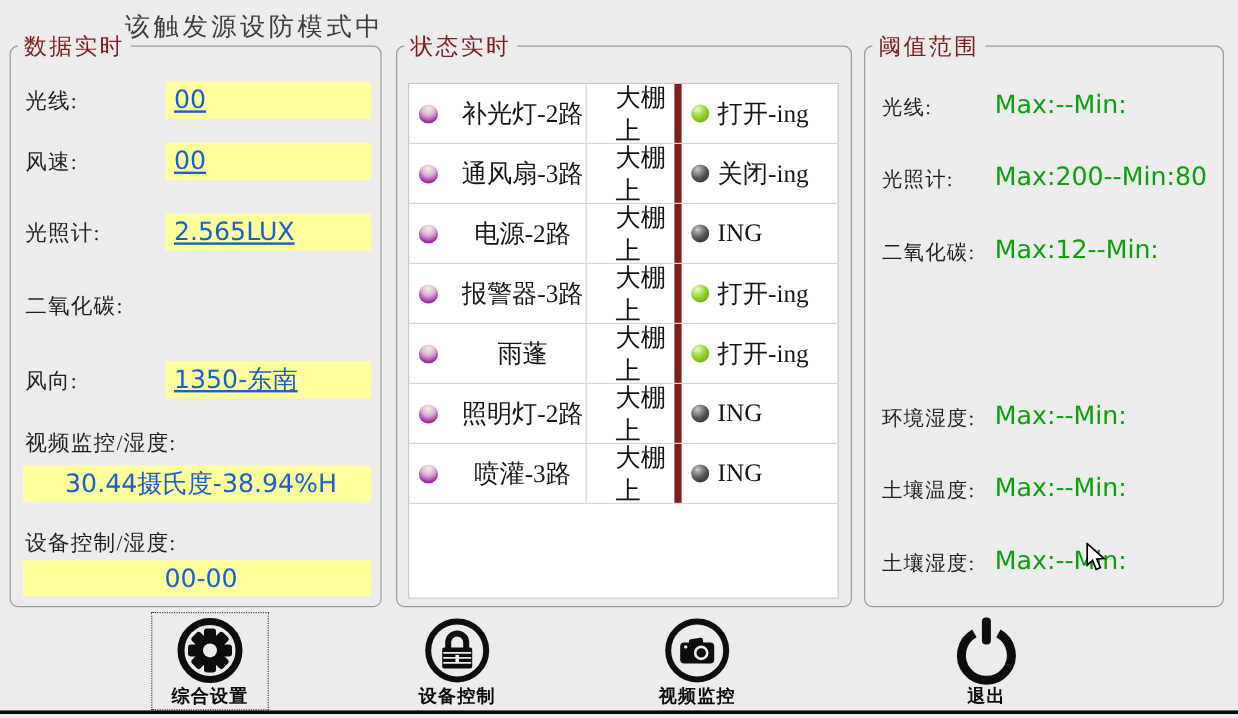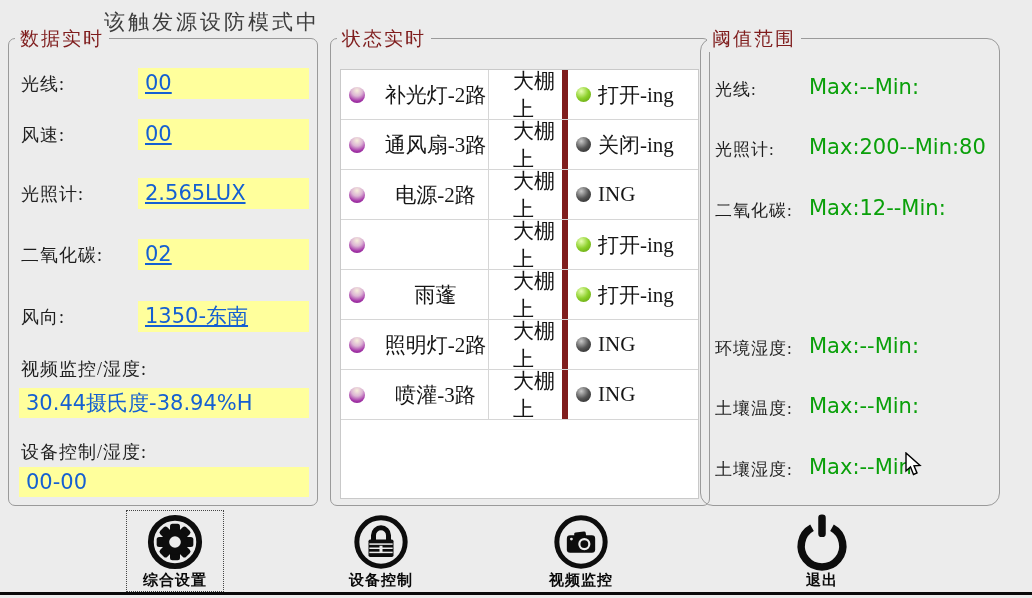--- a/index.html
+++ b/index.html
@@ -8,27 +8,27 @@
   #screen { position:relative; width:1032px; height:598px; background:#ececec; }
 
   
   .alert-banner { position:absolute; left:104px; top:8px; font-size:21px; color:#3d3d3d; letter-spacing:3px; white-space:nowrap; }
 
   
   .groupbox { position:absolute; border:1px solid #9a9a9a; border-radius:7px; background:transparent; }
   .groupbox .legend { position:absolute; top:-13px; left:6px; background:#ececec; padding:0 5px; font-size:19px; color:#7f1d1d; letter-spacing:2px; white-space:nowrap; }
   #panel-data   { left:8px;   top:38px; width:310px; height:468px; }
   #panel-status { left:330px; top:38px; width:380px; height:468px; }
-  #panel-thresh { left:700px; top:38px; width:300px; height:468px;border-radius:13px; }
+  #panel-thresh { left:720px; top:38px; width:300px; height:468px; }
 
   
   .field-label { position:absolute; left:12px; font-size:18px; color:#1f1f1f; letter-spacing:1px; white-space:nowrap; }
   .val-box { position:absolute; background:#ffff9c; color:#1560d2; font-family:"DejaVu Sans","Liberation Sans",sans-serif; font-size:21px; padding-left:7px; white-space:nowrap; overflow:hidden; }
   .val-box.inline { left:129px; width:171px; height:31px; line-height:31px;text-decoration:underline; }
-  .val-box.wide   { left:10px;  width:290px; height:30px; line-height:30px; }
+  .val-box.wide   { left:10px;  width:290px; height:30px; line-height:30px;text-align:center; }
 
   
   .status-table { position:absolute; left:9px; top:30px; width:359px; height:430px; background:#ffffff; border:1px solid #c9c9c9; }
   .srow { display:flex; height:50px; border-bottom:1px solid #d6d6d6; }
   .cell { position:relative; display:flex; align-items:center; font-size:21px; color:#161616;padding-left:24px; }
   .cell-device { width:148px; border-right:1px solid #d6d6d6; justify-content:center; }
   .cell-loc    { width:79px;  border-right:6px solid #7f1d1d; justify-content:center; }
   .cell-status { flex:1; justify-content:flex-start; padding-left:8px; }
   .orb { position:absolute; left:8px; top:17px; width:16px; height:16px; border-radius:50%;
          background:radial-gradient(circle at 50% 22%, #f7f0dc 0%, #dcb4d4 38%, #a435a8 72%, #7e1f86 100%); }
@@ -66,21 +66,20 @@
     <span class="field-label" style="top:33px">光线:</span>
     <div class="val-box inline" style="top:29px">00</div>
 
     <span class="field-label" style="top:84px">风速:</span>
     <div class="val-box inline" style="top:80px">00</div>
 
     <span class="field-label" style="top:143px">光照计:</span>
     <div class="val-box inline" style="top:139px">2.565LUX</div>
 
     <span class="field-label" style="top:204px">二氧化碳:</span>
-    <div class="val-box inline" style="top:200px">02</div>
 
     <span class="field-label" style="top:266px">风向:</span>
     <div class="val-box inline" style="top:262px">1350-东南</div>
 
     <span class="field-label" style="top:318px">视频监控/湿度:</span>
     <div class="val-box wide" style="top:349px">30.44摄氏度-38.94%H</div>
 
     <span class="field-label" style="top:401px">设备控制/湿度:</span>
     <div class="val-box wide" style="top:428px">00-00</div>
   </div>
@@ -122,20 +121,21 @@
         <div class="cell cell-loc">大棚上</div>
         <div class="cell cell-status" data-state="off">
             <span class="dot"></span>
             <span class="status-text">ING</span>
           </div>
       </div>
 
       <div class="srow">
         <div class="cell cell-device">
             <span class="orb"></span>
+            <span class="dev-text">报警器-3路</span>
           </div>
         <div class="cell cell-loc">大棚上</div>
         <div class="cell cell-status" data-state="on">
             <span class="dot"></span>
             <span class="status-text">打开-ing</span>
           </div>
       </div>
 
       <div class="srow">
         <div class="cell cell-device">

